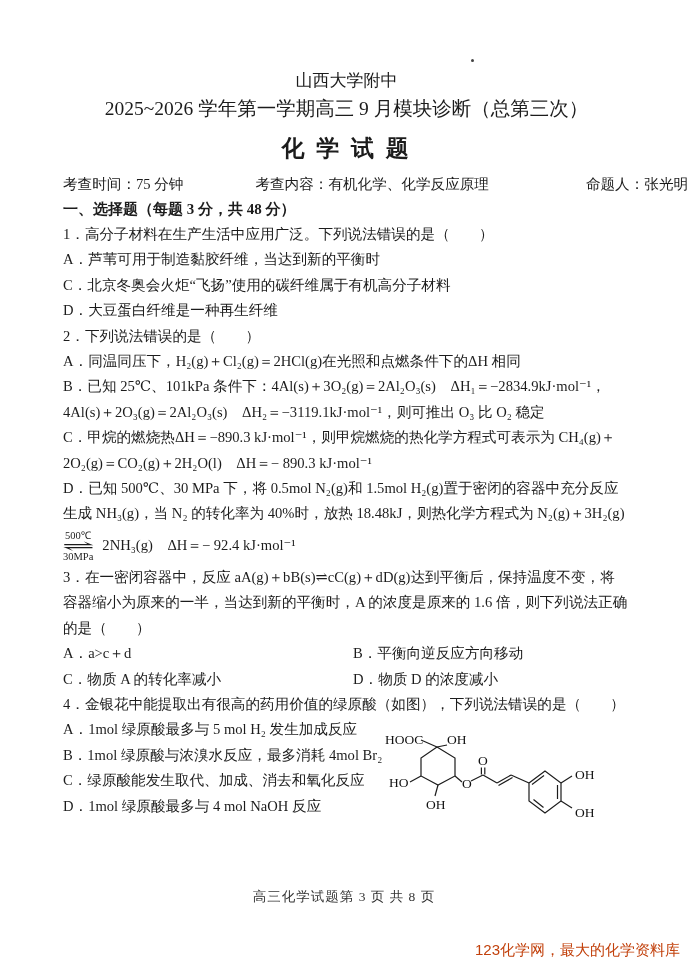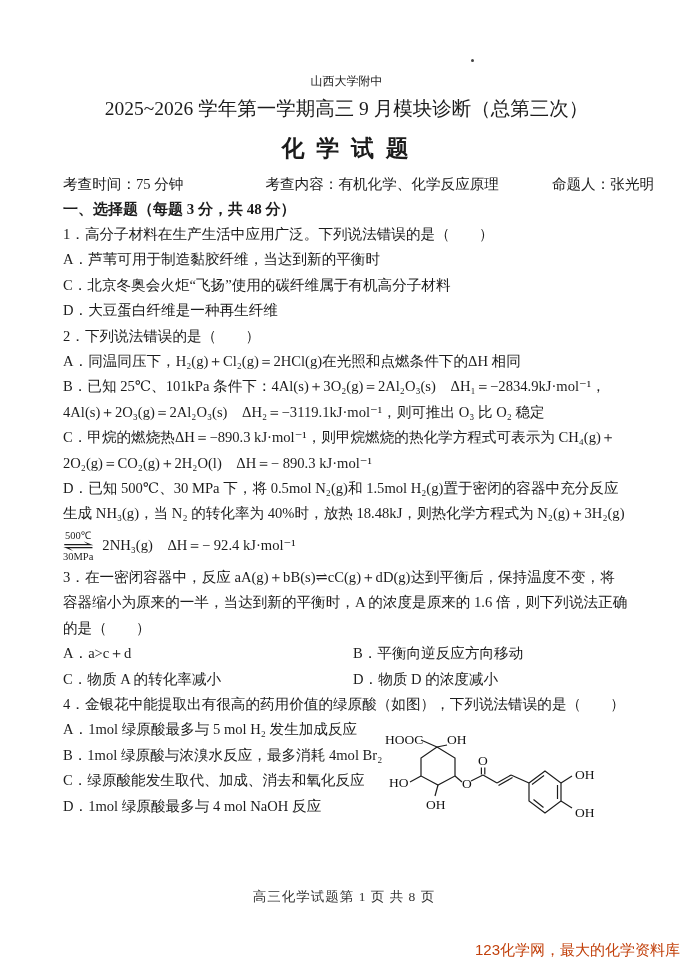--- a/index.html
+++ b/index.html
@@ -4,25 +4,25 @@
 <style>
   html,body{margin:0;padding:0;}
   body{
     width:688px;height:971px;background:#ffffff;position:relative;overflow:hidden;
     font-family:"Liberation Serif","DejaVu Serif",serif;color:#1c1c1c;
     -webkit-font-smoothing:antialiased;
   }
   .page{position:relative;width:688px;height:971px;}
   .content{padding:0 58px 0 63px;}
   .center{text-align:center;}
-  .school{font-size:12px;line-height:20px;padding-top:71px;}
+  .school{font-size:17px;line-height:20px;padding-top:71px;}
   .examtitle{font-size:19.5px;line-height:27px;margin-top:4px;}
   .subject{font-size:23px;font-weight:bold;line-height:30px;margin-top:12px;letter-spacing:3px;}
-  .inforow{display:flex;font-size:14.6px;line-height:22px;margin-top:9px;white-space:nowrap;}
-  .inforow .i2{margin-left:82px;}
+  .inforow{display:flex;font-size:14.6px;line-height:22px;margin-top:9px;white-space:nowrap;gap:44px;}
+  .inforow .i2{margin-left:28px;}
   .inforow .i3{margin-left:53px;}
   .sect{font-weight:bold;font-size:15px;line-height:25px;margin-top:2px;}
   .line{font-size:14.6px;line-height:25.4px;white-space:nowrap;}
   .optrow{display:flex;font-size:14.6px;line-height:25.4px;white-space:nowrap;}
   .optrow .l{width:290px;}
   .arrowline{display:flex;align-items:center;height:38px;font-size:14.6px;white-space:nowrap;}
   .eqstack{display:inline-flex;flex-direction:column;align-items:center;margin-right:9px;}
   .eqstack .lbl{font-size:10.5px;line-height:11px;font-family:Liberation Serif, serif;}
   .eqstack .arr{font-size:15px;line-height:10px;display:inline-block;transform:scaleX(2.6);}
   .mol{position:absolute;left:383px;top:718px;}
@@ -125,15 +125,15 @@
     <text x="2" y="26">HOOC</text>
     <text x="64" y="26">OH</text>
     <text x="6" y="69">HO</text>
     <text x="43" y="91">OH</text>
     <text x="79" y="70">O</text>
     <text x="95" y="47">O</text>
     <text x="192" y="61">OH</text>
     <text x="192" y="99">OH</text>
   </svg>
 
-  <div class="footer">高三化学试题第 1 页 共 8 页</div>
+  <div class="footer">高三化学试题第 3 页 共 8 页</div>
   <div class="watermark">123化学网，最大的化学资料库</div>
 </div>
 
 </body></html>

